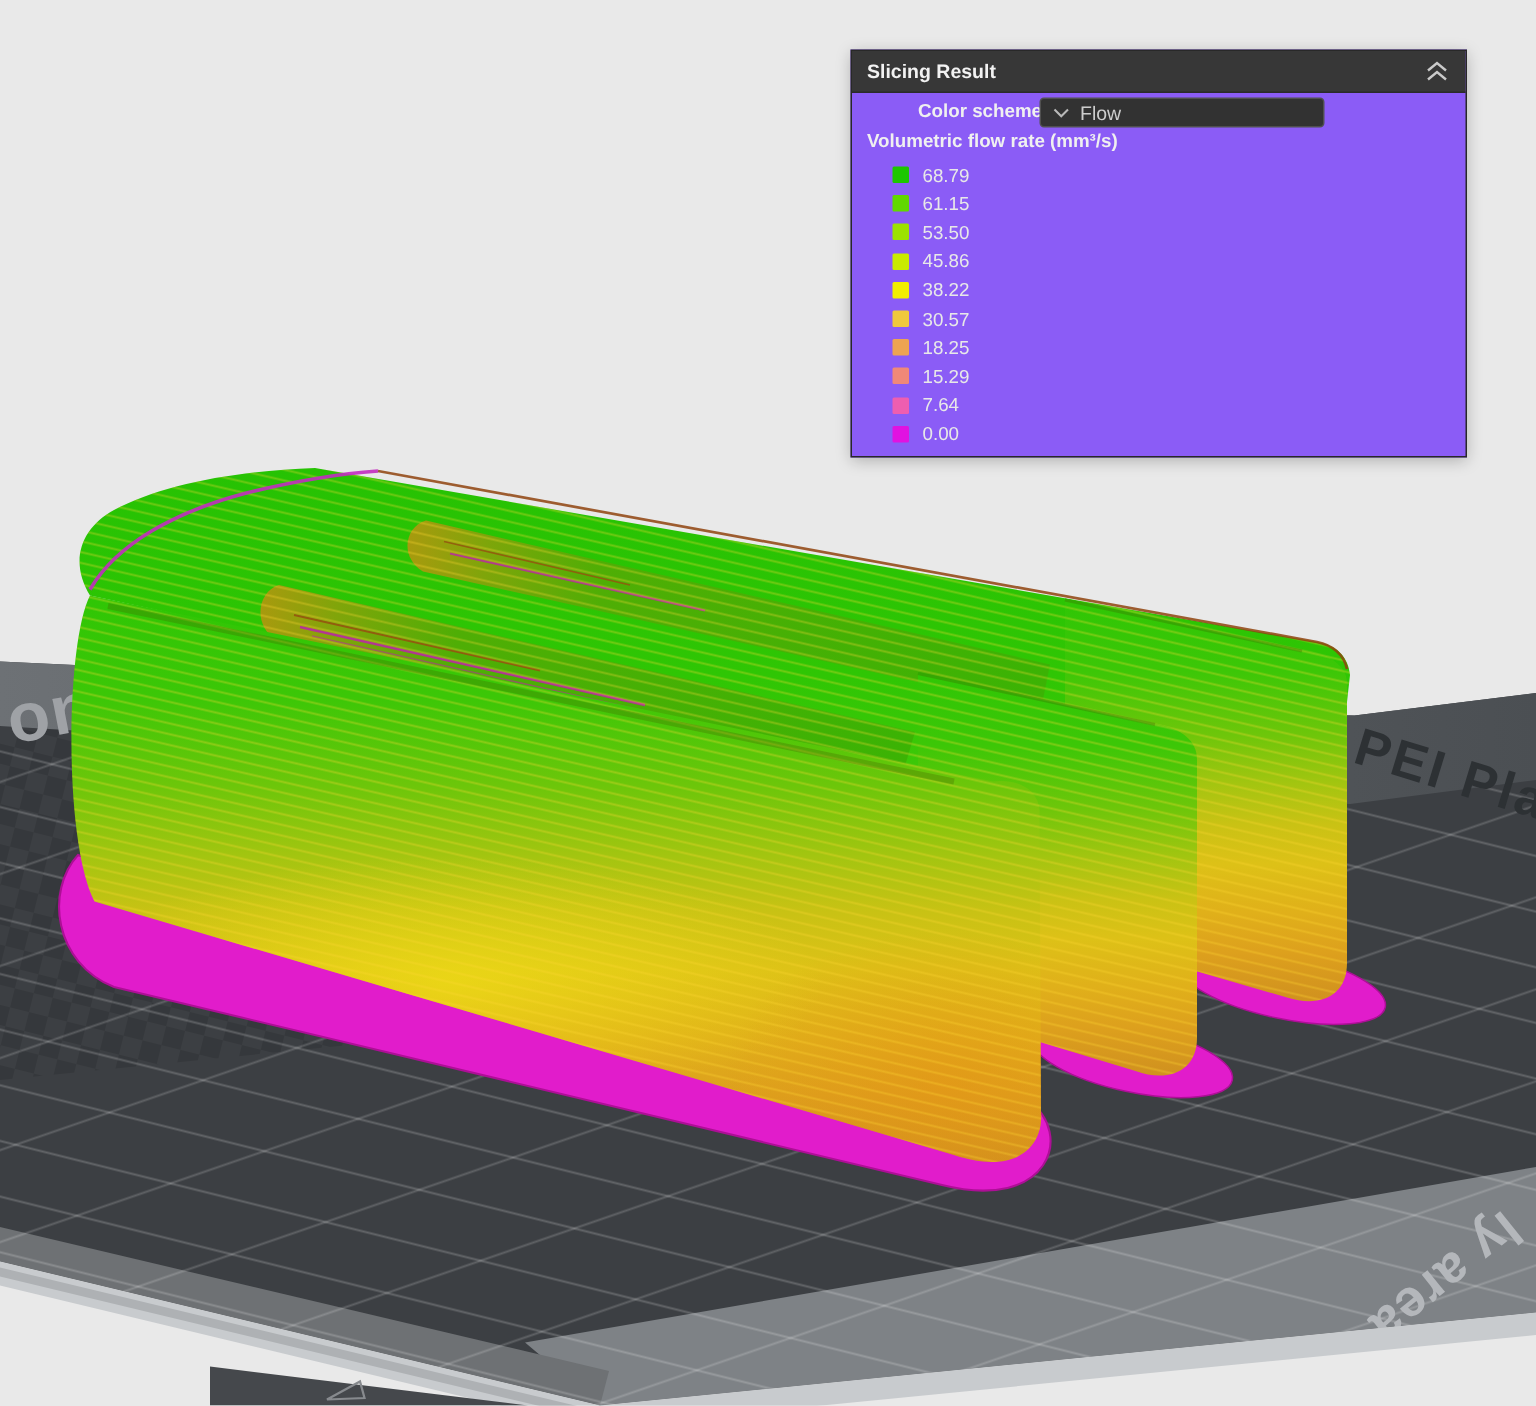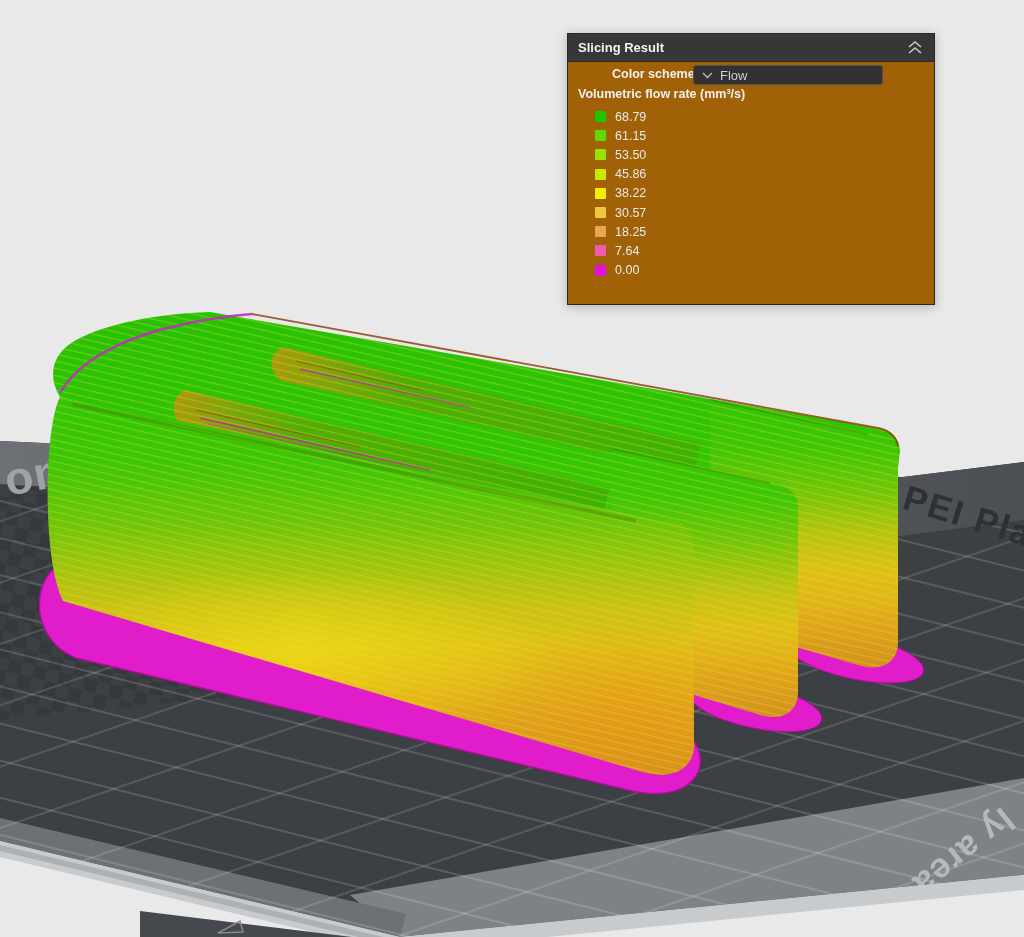--- a/index.html
+++ b/index.html
@@ -6,22 +6,22 @@
   body{
     width:1024px;height:937px;overflow:hidden;position:relative;
     background:#e9e9e9;
     font-family:"Liberation Sans", sans-serif;
   }
   .viewport{position:absolute;inset:0;}
   .viewport svg{position:absolute;left:0;top:0;}
 
   
   .panel{
-    position:absolute;left:567px;top:33px;width:368px;height:272px;
-    background:#a16207;border:1px solid #282828;box-sizing:border-box;
+    position:absolute;left:567px;top:33px;width:411px;height:272px;
+    background:#8b5cf6;border:1px solid #282828;box-sizing:border-box;
     box-shadow:0 2px 10px rgba(0,0,0,.25);
     color:#ededed;
   }
   .panel-header{
     position:absolute;left:0;top:0;right:0;height:28px;
     background:#373737;border-bottom:1px solid #2b2b2b;
     display:flex;align-items:center;justify-content:space-between;
     padding:0 10px;box-sizing:border-box;
   }
   .panel-title{font-size:13px;font-weight:bold;color:#f2f2f2;}
@@ -215,20 +215,24 @@
       </div>
       <div class="leg-row">
         <span class="leg-swatch" style="background: rgb(240, 200, 60);"></span>
         <span class="leg-val">30.57</span>
       </div>
       <div class="leg-row">
         <span class="leg-swatch" style="background: rgb(237, 164, 82);"></span>
         <span class="leg-val">18.25</span>
       </div>
       <div class="leg-row">
+        <span class="leg-swatch" style="background: rgb(240, 136, 120);"></span>
+        <span class="leg-val">15.29</span>
+      </div>
+      <div class="leg-row">
         <span class="leg-swatch" style="background: rgb(238, 94, 176);"></span>
         <span class="leg-val">7.64</span>
       </div>
       <div class="leg-row">
         <span class="leg-swatch" style="background: rgb(225, 18, 225);"></span>
         <span class="leg-val">0.00</span>
       </div>
     </div>
 </div>
 

